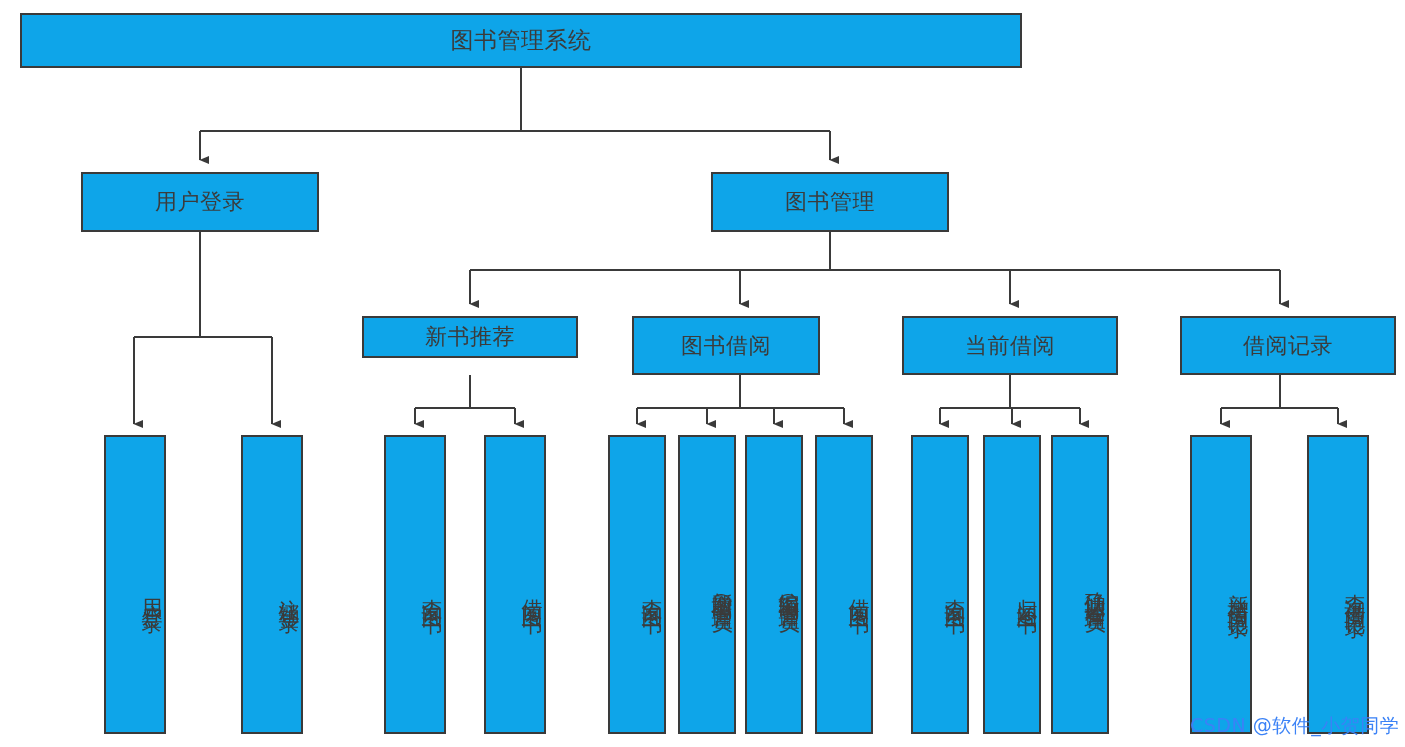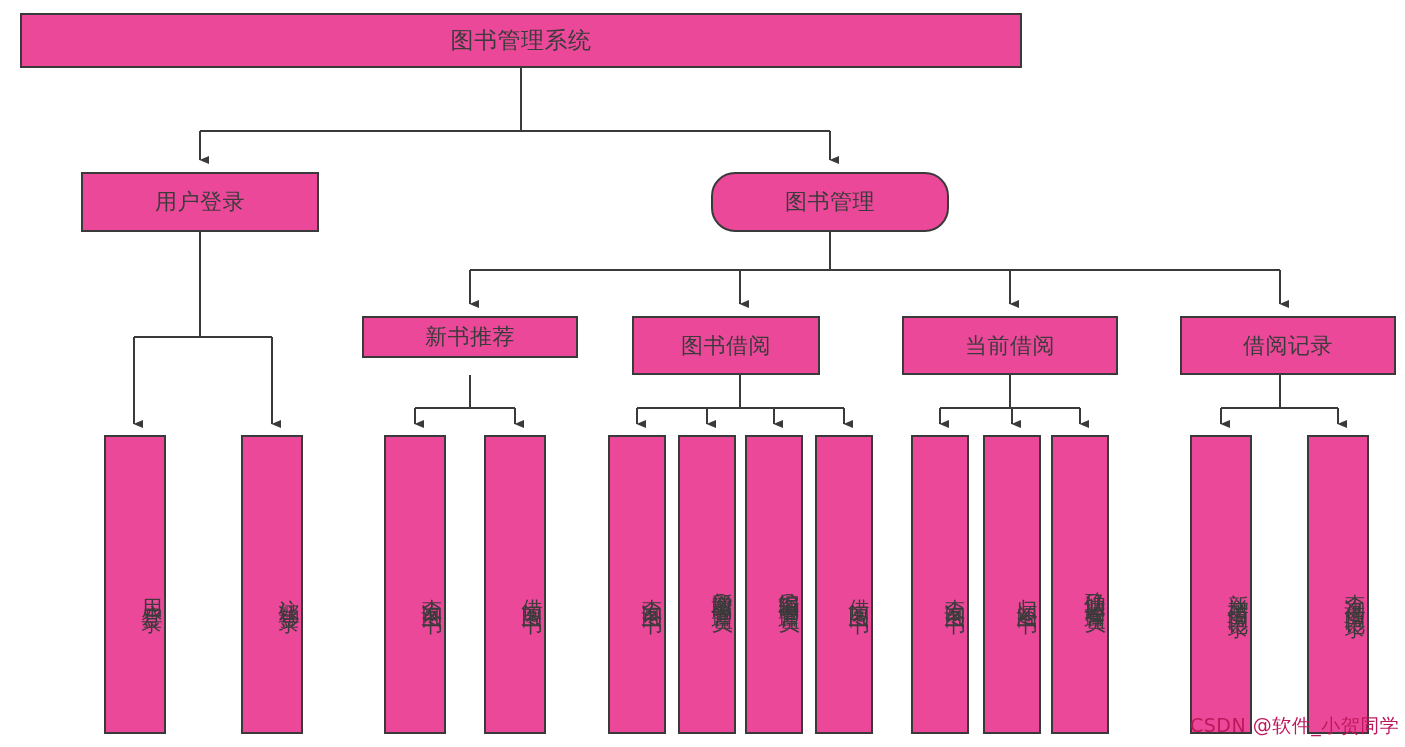--- a/index.html
+++ b/index.html
@@ -21,21 +21,21 @@
   #diagram-svg {
     position: absolute;
     left: 0;
     top: 0;
     width: 1405px;
     height: 747px;
   }
   .node {
     position: absolute;
     box-sizing: border-box;
-    background: #ec4899;
+    background: #0ea5e9;
     border: 2.5px solid #3a3a3a;
     display: flex;
     align-items: center;
     justify-content: center;
     color: #3b3b3b;
     line-height: 1.18;
     text-align: center;
     letter-spacing: 0.5px;
   }
   .node.horizontal {
@@ -117,36 +117,36 @@
       <path d="M 1280 375 L 1280 408"></path>
       <path d="M 1221 408 L 1338 408"></path>
       <path d="M 1221 408 L 1221 424" marker-end="url(#arrowhead)"></path>
       <path d="M 1338 408 L 1338 424" marker-end="url(#arrowhead)"></path>
     </g>
   </svg>
 
   <div class="node root horizontal" id="node-root" style="left: 20px; top: 13px; width: 1002px; height: 55px;">图书管理系统</div>
 
   <div class="node horizontal" id="node-user-login" style="left: 81px; top: 172px; width: 238px; height: 60px;">用户登录</div>
-  <div class="node horizontal" id="node-book-management" style="left: 711px; top: 172px; width: 238px; height: 60px; border-radius: 24px;">图书管理</div>
+  <div class="node horizontal" id="node-book-management" style="left: 711px; top: 172px; width: 238px; height: 60px;">图书管理</div>
 
   <div class="node horizontal" id="node-new-book-recommend" style="left: 362px; top: 316px; width: 216px; height: 42px;">新书推荐</div>
   <div class="node horizontal" id="node-book-borrow" style="left: 632px; top: 316px; width: 188px; height: 59px;">图书借阅</div>
   <div class="node horizontal" id="node-current-borrow" style="left: 902px; top: 316px; width: 216px; height: 59px;">当前借阅</div>
   <div class="node horizontal" id="node-borrow-record" style="left: 1172px; top: 316px; width: 216px; height: 59px; margin-left: 8px;">借阅记录</div>
 
   <div class="node vertical" style="left: 104px; top: 435px; width: 62px; height: 299px;">用户登录</div>
   <div class="node vertical" style="left: 241px; top: 435px; width: 62px; height: 299px;">注销登录</div>
   <div class="node vertical" style="left: 384px; top: 435px; width: 62px; height: 299px;">查询图书</div>
   <div class="node vertical" style="left: 484px; top: 435px; width: 62px; height: 299px;">借阅图书</div>
   <div class="node vertical" style="left: 608px; top: 435px; width: 58px; height: 299px;">查询图书</div>
   <div class="node vertical tall-label" style="left: 678px; top: 435px; width: 58px; height: 299px;">新增图书（管理员）</div>
   <div class="node vertical tall-label" style="left: 745px; top: 435px; width: 58px; height: 299px;">编辑图书（管理员）</div>
   <div class="node vertical" style="left: 815px; top: 435px; width: 58px; height: 299px;">借阅图书</div>
   <div class="node vertical" style="left: 911px; top: 435px; width: 58px; height: 299px;">查询图书</div>
   <div class="node vertical" style="left: 983px; top: 435px; width: 58px; height: 299px;">归还图书</div>
   <div class="node vertical tall-label" style="left: 1051px; top: 435px; width: 58px; height: 299px;">确认归还（管理员）</div>
   <div class="node vertical" style="left: 1190px; top: 435px; width: 62px; height: 299px;">新增借阅记录</div>
   <div class="node vertical" style="left: 1307px; top: 435px; width: 62px; height: 299px;">查询借阅记录</div>
 
-  <div class="watermark" style="left: 1190px; top: 713px; color: #be185d;">CSDN @软件_小贺同学</div>
+  <div class="watermark" style="left: 1190px; top: 713px; color: #3b82f6;">CSDN @软件_小贺同学</div>
 
 </div>
 
 </body></html>

